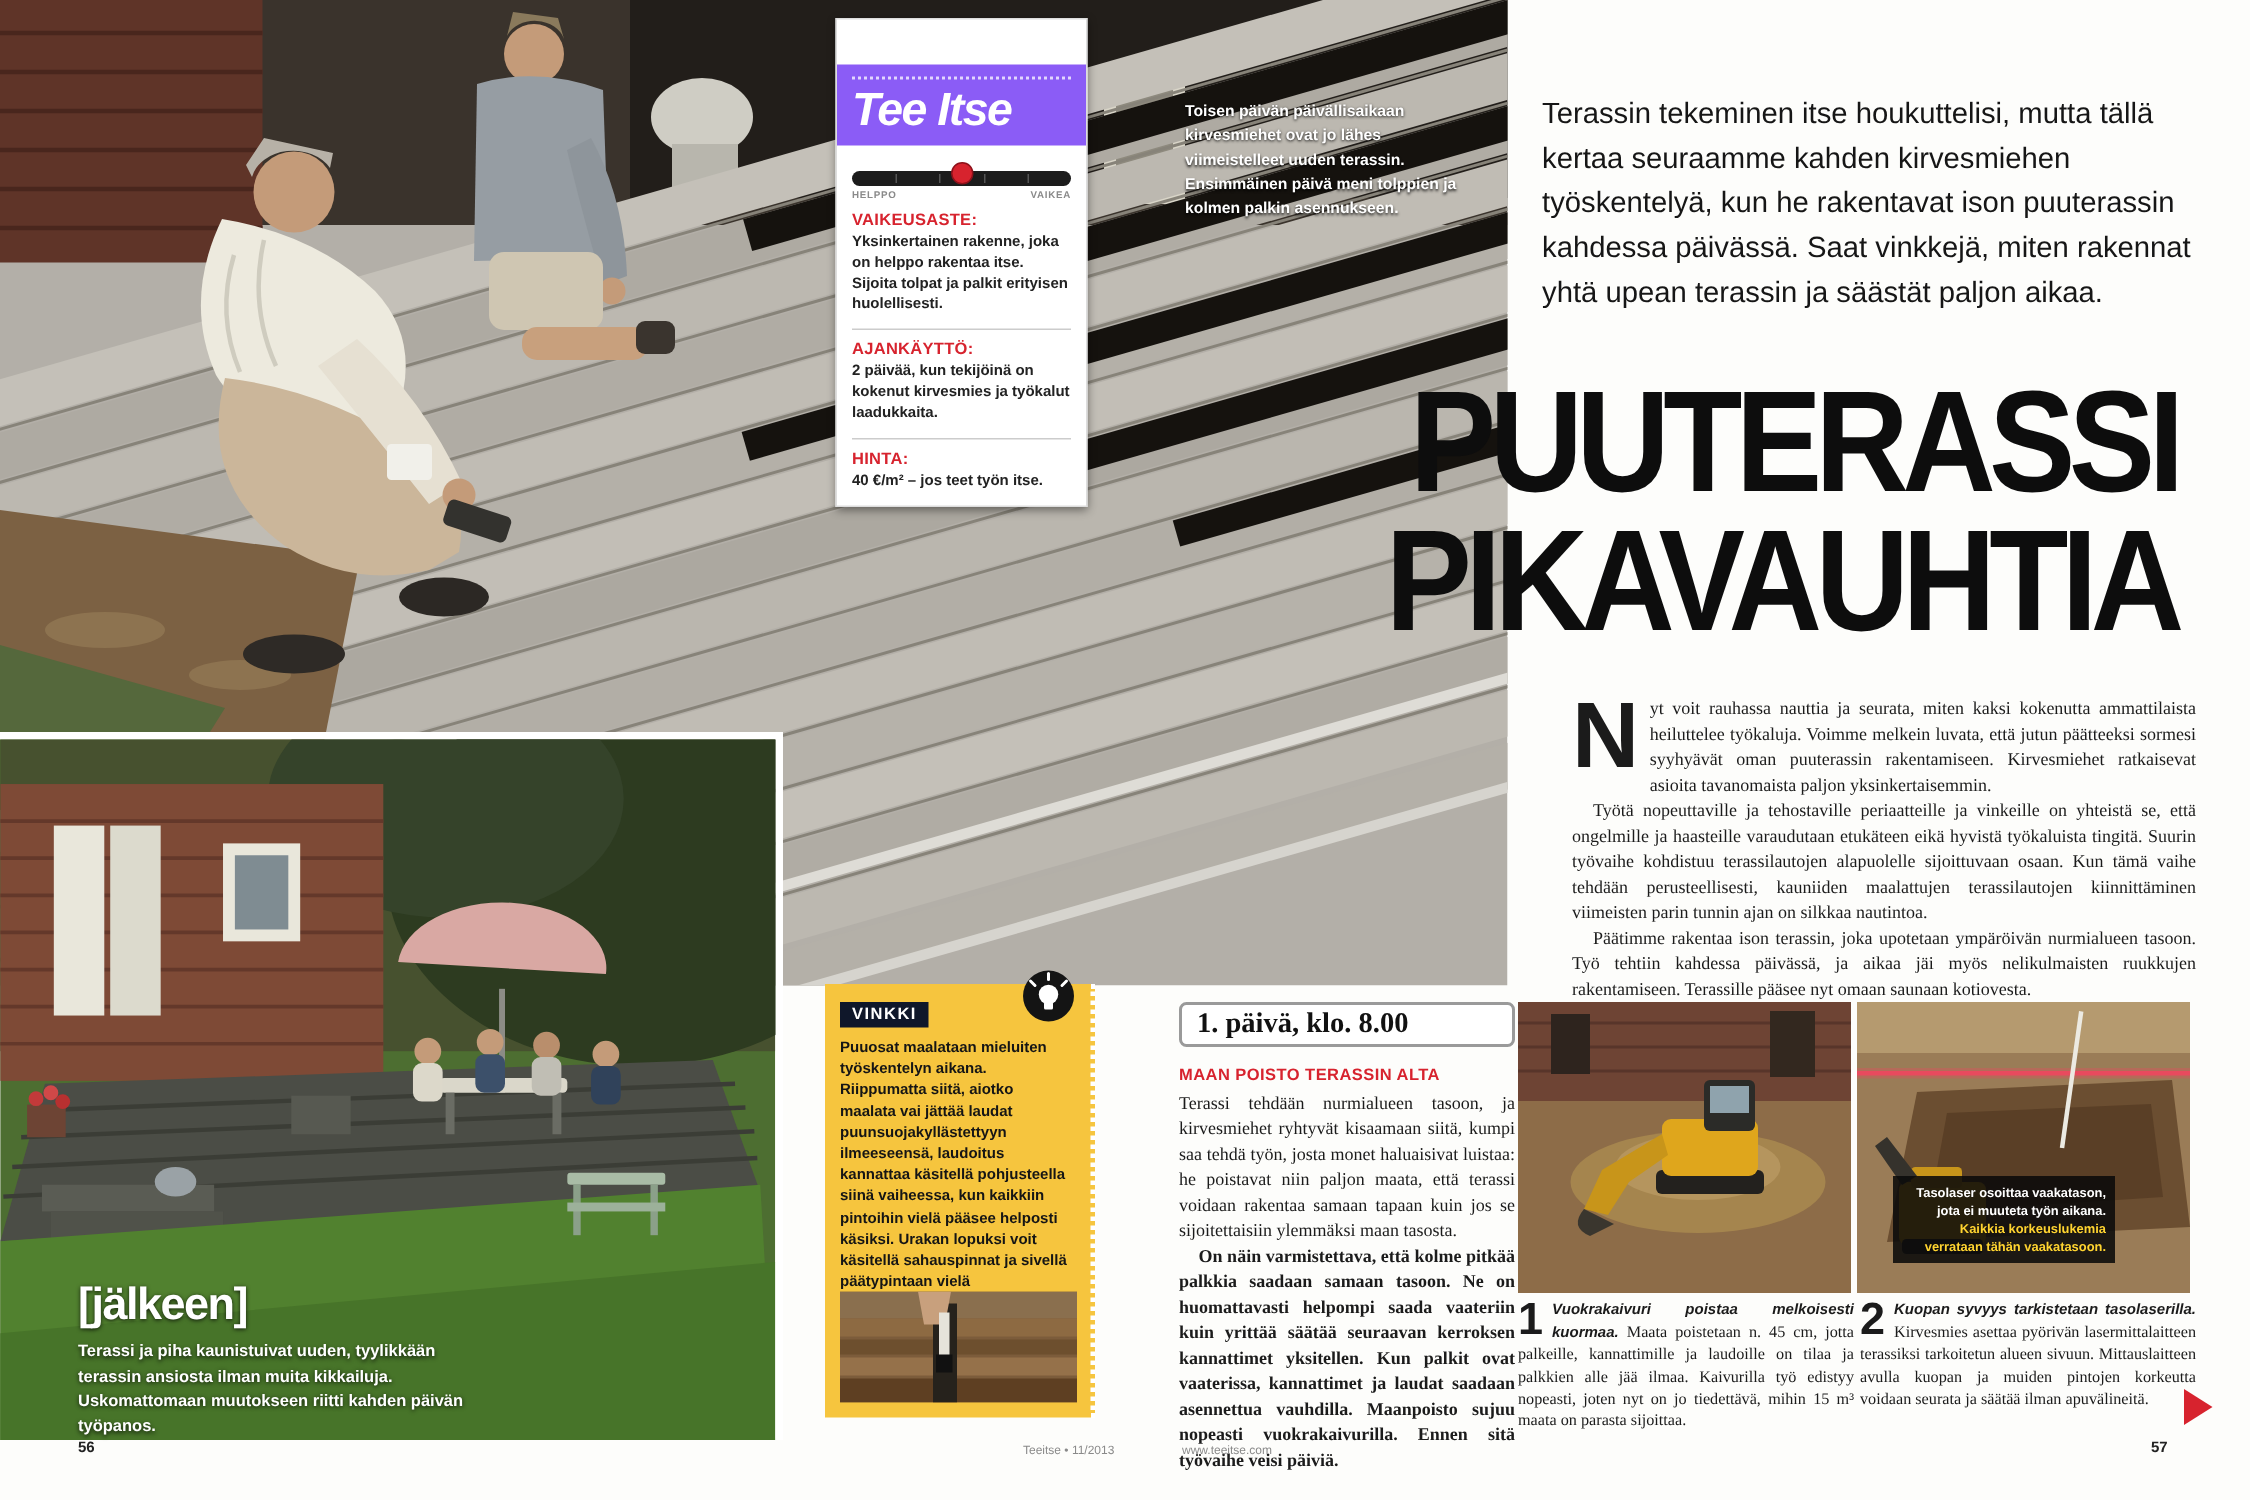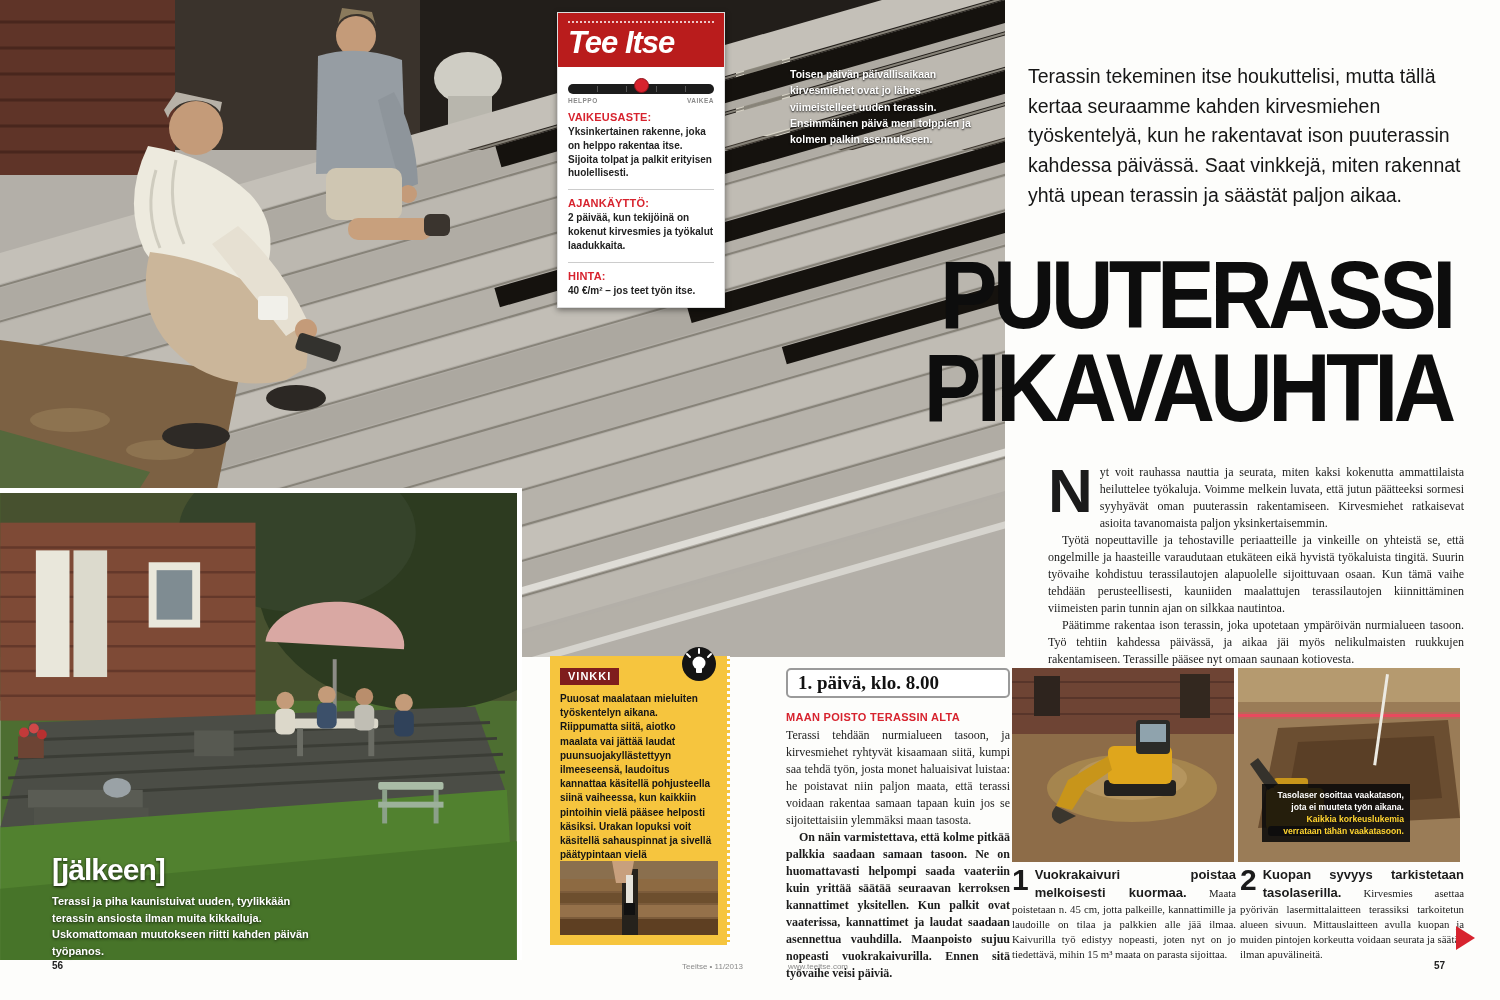--- a/index.html
+++ b/index.html
@@ -9,21 +9,21 @@
   svg{display:block;}
 
   
   #main-photo{left:0;top:0;width:1005px;height:657px;}
   #photo-caption{left:790px;top:66px;width:190px;color:#fff;font-size:10.5px;font-weight:bold;
                  line-height:1.55;text-shadow:0 1px 2px rgba(0,0,0,.9);}
 
   
   #infobox{left:557px;top:12px;width:166px;background:#fff;border:1px solid #ddd;
            box-shadow:0 2px 6px rgba(0,0,0,.45);}
-  #infobox-header{background:#b91c1c;padding:8px 10px 9px;}
+  #infobox-header{background:#8b5cf6;padding:8px 10px 9px;margin-top:30px;}
   #infobox-dashes{border-top:2px dotted rgba(255,255,255,.75);margin-bottom:4px;}
   #infobox-brand{color:#fff;font-style:italic;font-weight:bold;font-size:31px;letter-spacing:-1px;
                  line-height:1;}
   #infobox-body{padding:9px 10px 10px;}
   .scale-bar{position:relative;height:10px;background:#1c1c1c;border-radius:5px;margin-top:8px;}
   .scale-tick{position:absolute;top:2px;bottom:2px;width:1px;background:#555;}
   .scale-dot{position:absolute;top:-6px;left:50%;width:13px;height:13px;margin-left:-7px;
              background:#d7232e;border-radius:50%;border:1px solid #8e111a;}
   .scale-labels{display:flex;justify-content:space-between;font-size:6.5px;color:#8a8a8a;
                 font-weight:bold;letter-spacing:.5px;margin:3px 0 6px;}
@@ -48,21 +48,21 @@
   
   #after-photo{left:0;top:488px;width:522px;height:472px;border-top:5px solid #fff;
                border-right:5px solid #fff;box-sizing:border-box;}
   #after-caption{left:52px;top:838px;width:270px;color:#fff;text-shadow:0 1px 3px rgba(0,0,0,.8);}
   #after-title{font-size:30px;font-weight:bold;letter-spacing:-1px;margin-bottom:6px;margin-top:15px;}
   #after-text{font-size:11px;font-weight:bold;line-height:1.5;}
 
   
   #vinkki{left:550px;top:656px;width:180px;height:289px;background:#f6c53e;
           box-sizing:border-box;padding:10px 12px 10px 10px;border-right:3px dotted #fff;}
-  #vinkki-title{display:inline-block;background:#7f1d1d;color:#fff;font-weight:bold;font-size:11px;
+  #vinkki-title{display:inline-block;background:#0f172a;color:#fff;font-weight:bold;font-size:11px;
                 letter-spacing:1px;padding:2px 8px 3px;margin-bottom:7px;}
   #bulb{position:absolute;right:6px;top:-14px;}
   #vinkki-text{font-size:10px;line-height:1.42;color:#151515;font-weight:bold;}
   #vinkki-photo{position:absolute;left:10px;bottom:10px;}
 
   
   #day-box{left:786px;top:668px;width:224px;height:30px;border:2px solid #9a9a9a;border-radius:5px;
            background:#fff;box-sizing:border-box;display:flex;align-items:center;padding-left:10px;
            font-family:"Liberation Serif",serif;font-weight:bold;font-size:19px;color:#111;}
   #step-subhead{left:786px;top:711px;width:224px;color:#d7232e;font-weight:bold;font-size:11px;
@@ -76,21 +76,21 @@
   #photo-digger{left:1012px;top:668px;width:222px;height:194px;}
   #photo-pit{left:1238px;top:668px;width:222px;height:194px;}
   #pit-caption{left:1262px;top:784px;width:148px;background:rgba(10,10,10,.88);padding:5px 6px;
                font-size:8.6px;font-weight:bold;line-height:1.4;color:#fff;box-sizing:border-box;text-align:right;}
   #pit-caption .yellow{color:#ffd430;}
 
   .num-caption{top:866px;width:224px;font-family:"Liberation Serif",serif;font-size:10.8px;
                line-height:1.38;color:#1b1b1b;text-align:justify;}
   .cap-num{float:left;font-family:"Liberation Sans",sans-serif;font-weight:bold;font-size:30px;
            line-height:26px;margin:1px 6px 0 0;}
-  .cap-lead{font-family:"Liberation Sans",sans-serif;font-weight:bold;font-size:13px;}
+  .cap-lead{font-family:"Liberation Sans",sans-serif;font-weight:bold;font-size:10px;font-style:italic;}
   #caption-1{left:1012px;}
   #caption-2{left:1240px;}
 
   
   .pagenum{font-size:10px;font-weight:bold;color:#222;}
   #pagenum-left{left:52px;top:960px;}
   #pagenum-right{left:1434px;top:960px;}
   #footer-left{left:642px;top:962px;font-size:8px;color:#8a8a8a;margin-left:40px;}
   #footer-right{left:788px;top:962px;font-size:8px;color:#8a8a8a;}
   #next-arrow{left:1456px;top:926px;width:0;height:0;border-left:19px solid #d7232e;

